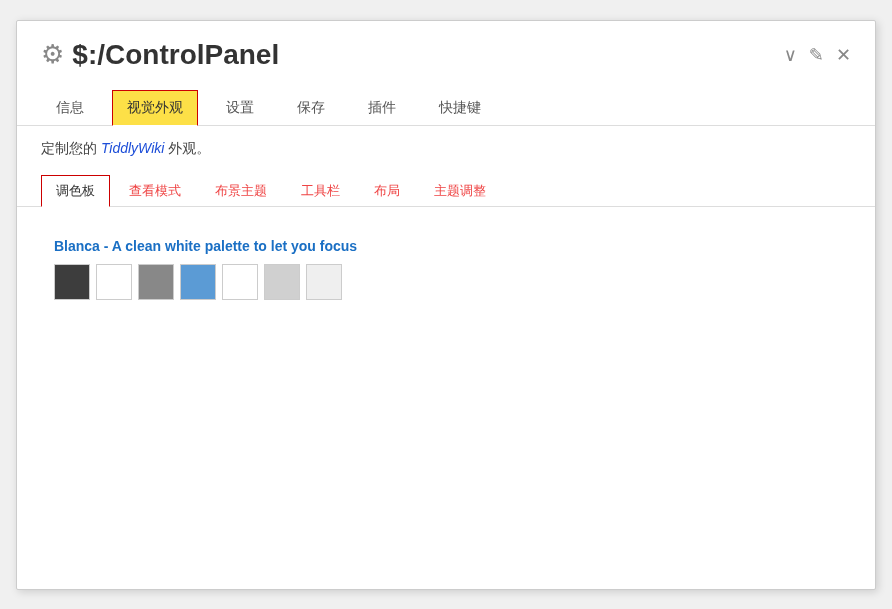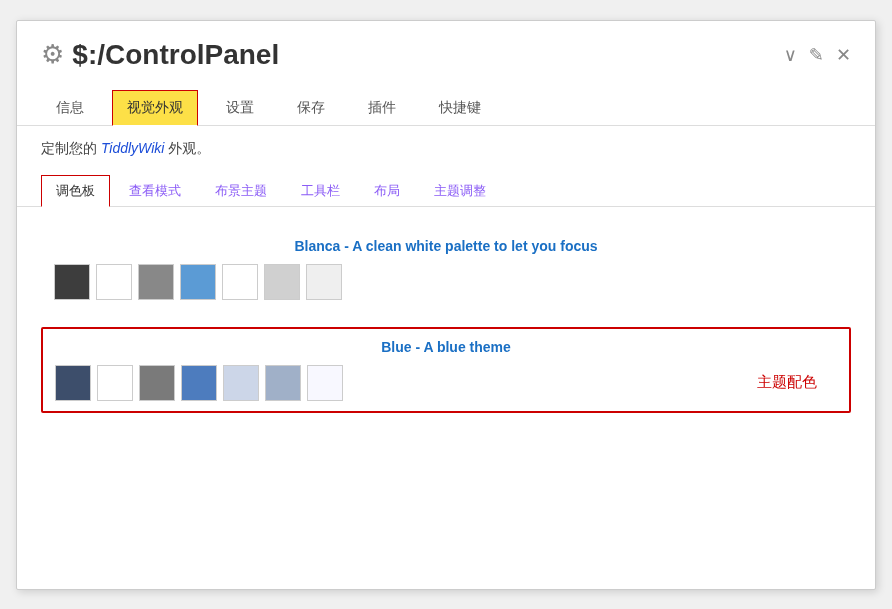--- a/index.html
+++ b/index.html
@@ -97,21 +97,21 @@
     .sub-tabs-row {
       display: flex;
       align-items: center;
       padding: 6px 24px 0 24px;
       gap: 4px;
       border-bottom: 1px solid #ddd;
     }
     .sub-tab {
       padding: 6px 14px;
       font-size: 13px;
-      color: #8b5cf6;
+      color: #ef4444;
       cursor: pointer;
       border: 1px solid transparent;
       border-bottom: none;
       position: relative;
       top: 1px;
       background: transparent;
     }
     .sub-tab.active {
       border: 1px solid #cc0000;
       border-bottom: 1px solid #fff;
@@ -134,21 +134,20 @@
     }
     .palette-section.highlighted {
       border: 2px solid #cc0000;
       padding: 10px 12px;
     }
     .palette-title {
       font-size: 14px;
       font-weight: bold;
       color: #1a6fc4;
       margin-bottom: 10px;
-      text-align: center;
     }
     .palette-colors {
       display: flex;
       align-items: center;
       gap: 6px;
     }
     .color-swatch {
       width: 36px;
       height: 36px;
       border: 1px solid #ccc;
@@ -210,29 +209,16 @@
         <div class="color-swatch" style="background:#3d3d3d;"></div>
         <div class="color-swatch" style="background:#ffffff;"></div>
         <div class="color-swatch" style="background:#888888;"></div>
         <div class="color-swatch" style="background:#5b9bd5;"></div>
         <div class="color-swatch" style="background:#ffffff;"></div>
         <div class="color-swatch" style="background:#d0d0d0;"></div>
         <div class="color-swatch" style="background:#efefef;"></div>
       </div>
     </div>
 
-    <div class="palette-section highlighted">
-      <div class="palette-title">Blue - A blue theme</div>
-      <div class="palette-colors">
-        <div class="color-swatch" style="background:#3d4e6b;"></div>
-        <div class="color-swatch" style="background:#ffffff;"></div>
-        <div class="color-swatch" style="background:#7a7a7a;"></div>
-        <div class="color-swatch" style="background:#4d7cbe;"></div>
-        <div class="color-swatch" style="background:#ccd6e8;"></div>
-        <div class="color-swatch" style="background:#a0b0c8;"></div>
-        <div class="color-swatch" style="background:#f8f8ff;"></div>
-        <span class="theme-label">主题配色</span>
-      </div>
-    </div>
 
 
   </div>
 </div>
 
 </body></html>

